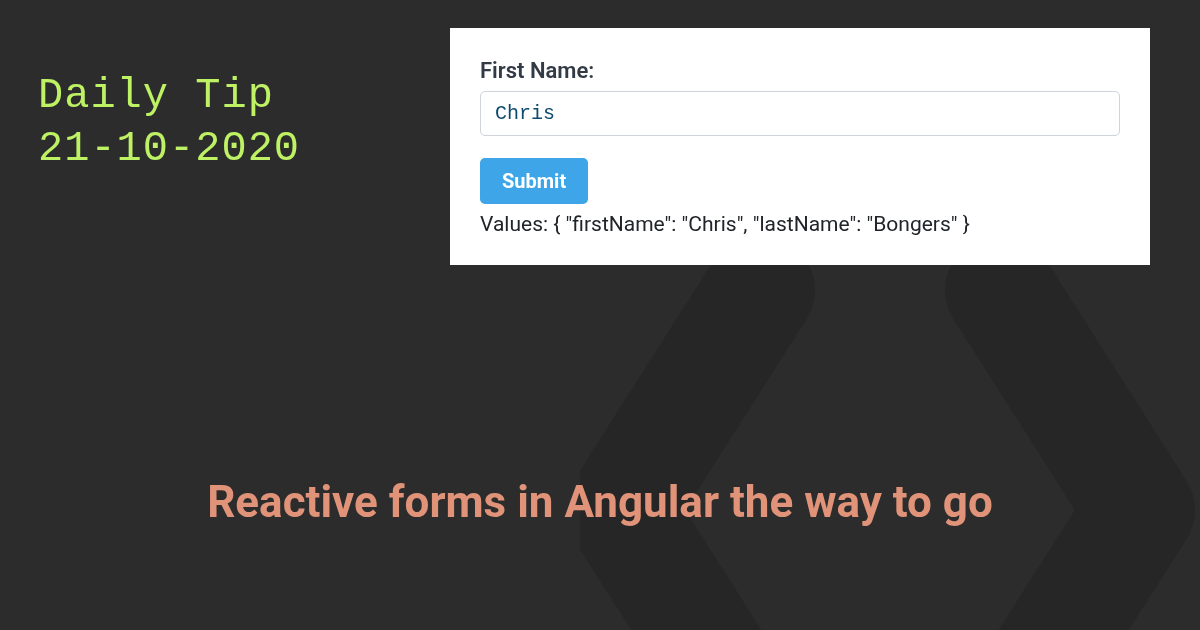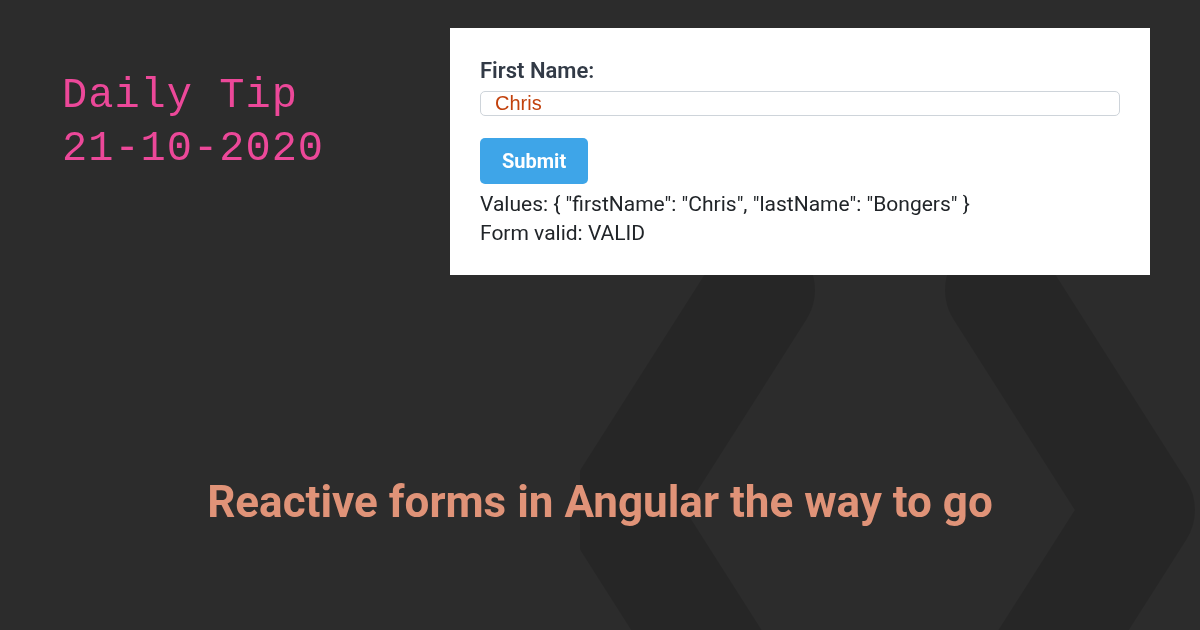--- a/index.html
+++ b/index.html
@@ -23,23 +23,23 @@
       right: -80px;
       width: 700px;
       height: 600px;
       opacity: 0.12;
       pointer-events: none;
     }
     
     .header-block {
       position: absolute;
       top: 70px;
-      left: 62px;
+      left: 38px;
       font-family: "Courier New", Courier, monospace;
-      color: #ec4899;
+      color: #bef264;
       font-size: 42px;
       line-height: 1.25;
       letter-spacing: 1px;
     }
     
     .form-card {
       position: absolute;
       top: 28px;
       left: 450px;
       width: 700px;
@@ -54,27 +54,27 @@
     .form-label {
       display: block;
       font-weight: 600;
       font-size: 22px;
       color: #323a46;
       margin-bottom: 8px;
     }
     
     .form-input {
       width: 100%;
-      padding: 0 14px;
+      padding: 10px 14px;
       font-size: 20px;
-      color: #c2410c;
+      color: #0c4a6e;
       background: #ffffff;
       border: 1px solid #ced4da;
       border-radius: 5px;
-      font-family: Liberation Sans, sans-serif;
+      font-family: Liberation Mono, monospace;
     }
     
     .submit-btn {
       background: #3ea5e8;
       color: #ffffff;
       border: none;
       padding: 11px 22px;
       font-size: 20px;
       font-weight: 700;
       border-radius: 5px;
@@ -120,16 +120,15 @@
 <div class="form-card">
   <div class="form-group">
     <label class="form-label">First Name:</label>
     <input type="text" class="form-input" value="Chris" style="">
   </div>
   
   
   <button class="submit-btn">Submit</button>
   
   <div class="output-line">Values: { "firstName": "Chris", "lastName": "Bongers" }</div>
-  <div class="output-line">Form valid: VALID</div>
 </div>
 
 <div class="title-block">Reactive forms in Angular the way to go</div>
 
 </body></html>

